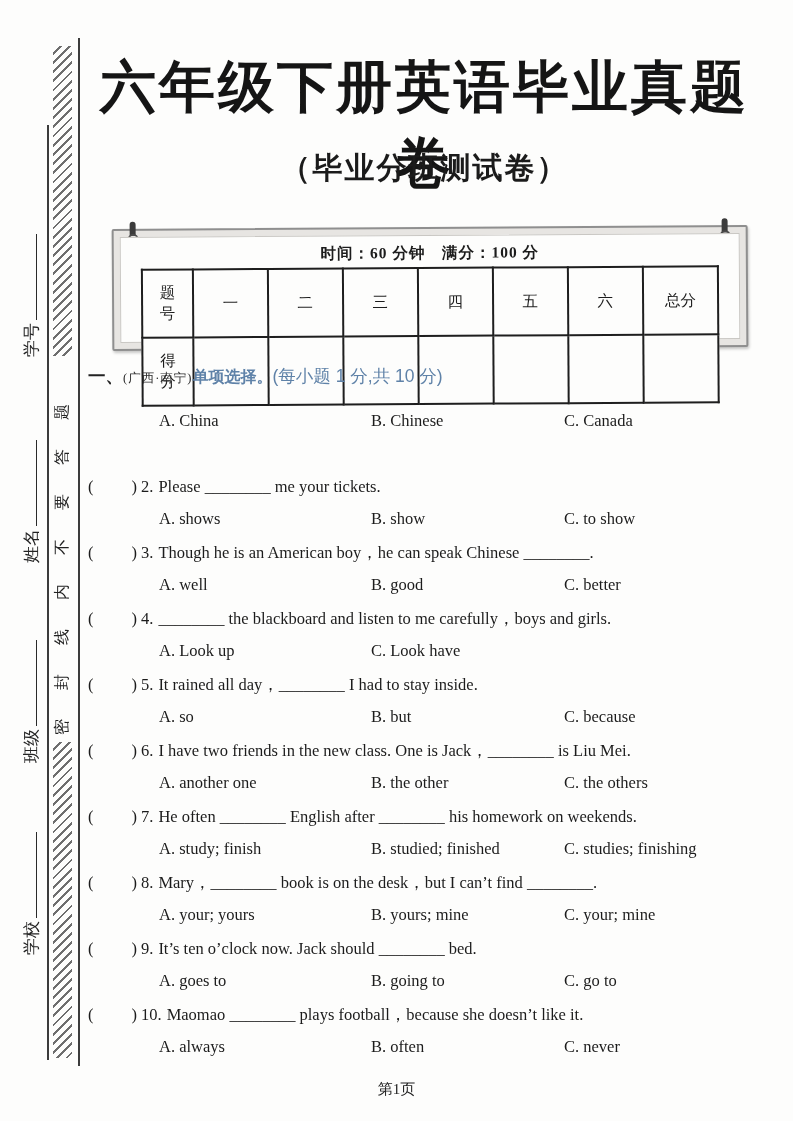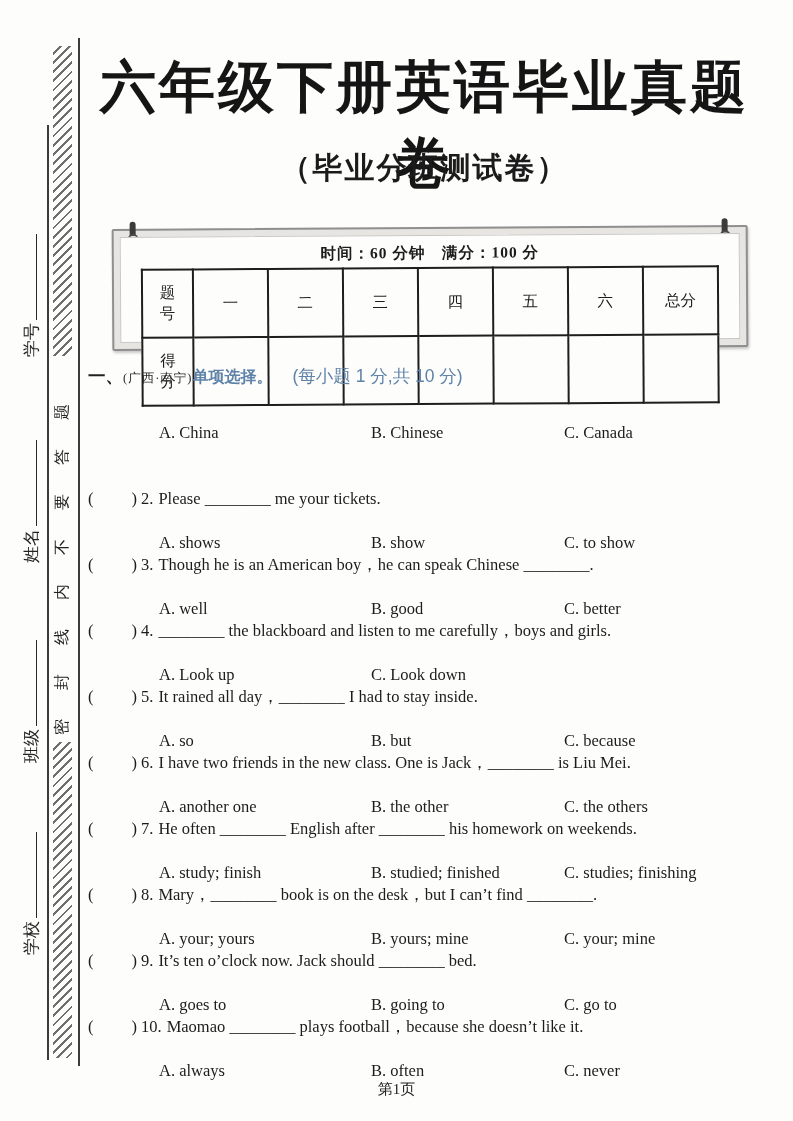--- a/index.html
+++ b/index.html
@@ -59,29 +59,29 @@
   .score-table tr.score td{height:37px;}
   .score-table td.c0{width:7.5%;} .score-table td.cm{width:13.2%;} .score-table td.c7{width:13.3%;}
 
   
   .section-head{position:absolute;left:2px;top:364px;white-space:nowrap;}
   .sec-num{font-size:17.5px;font-weight:bold;color:#222;}
   .sec-src{font-size:12.5px;color:#2b2b2b;letter-spacing:1px;}
   .sec-title{font-size:16px;font-weight:bold;color:var(--accent,#5f82a8);
     font-family:"Liberation Sans","DejaVu Sans",sans-serif;}
   .sec-note{font-size:17.5px;color:var(--accent,#5f82a8);
-    font-family:"Liberation Sans","DejaVu Sans",sans-serif;margin-left:20px;}
+    font-family:"Liberation Sans","DejaVu Sans",sans-serif;}
 
   
   .questions{position:absolute;left:2px;top:399px;width:675px;}
   .question{height:66px;}
   .q-stem{font-size:16.5px;line-height:20px;white-space:nowrap;color:#1c1c1c;}
   .q-stem .gap{display:inline-block;width:38px;}
   .q-num{margin:0 5px 0 4px;}
-  .q-options{display:flex;margin-top:24px;padding-left:71px;
+  .q-options{display:flex;margin-top:12px;padding-left:71px;
     font-size:16.5px;line-height:20px;color:#1c1c1c;}
   .opt-a{width:212px;} .opt-b{width:193px;} .opt-c{flex:1;}
 
   .footer{position:absolute;left:0;top:1080px;width:100%;text-align:center;
     font-size:15px;color:#222;}
 </style>
 </head>
 <body>
 
 <div>
@@ -177,21 +177,21 @@
         <span class="opt-c">C. better</span>
       </div>
     </div>
 
     <div class="question">
       <div class="q-stem">
         <span><span>(</span><span class="gap"></span><span>)</span></span><span class="q-num">4.</span><span>________ the blackboard and listen to me carefully，boys and girls.</span>
       </div>
       <div class="q-options">
         <span class="opt-a">A. Look up</span>
-        <span class="opt-c">C. Look down</span>
+        <span class="opt-c">C. Look have</span>
       </div>
     </div>
 
     <div class="question">
       <div class="q-stem">
         <span><span>(</span><span class="gap"></span><span>)</span></span><span class="q-num">5.</span><span>It rained all day，________ I had to stay inside.</span>
       </div>
       <div class="q-options">
         <span class="opt-a">A. so</span>
         <span class="opt-b">B. but</span>

